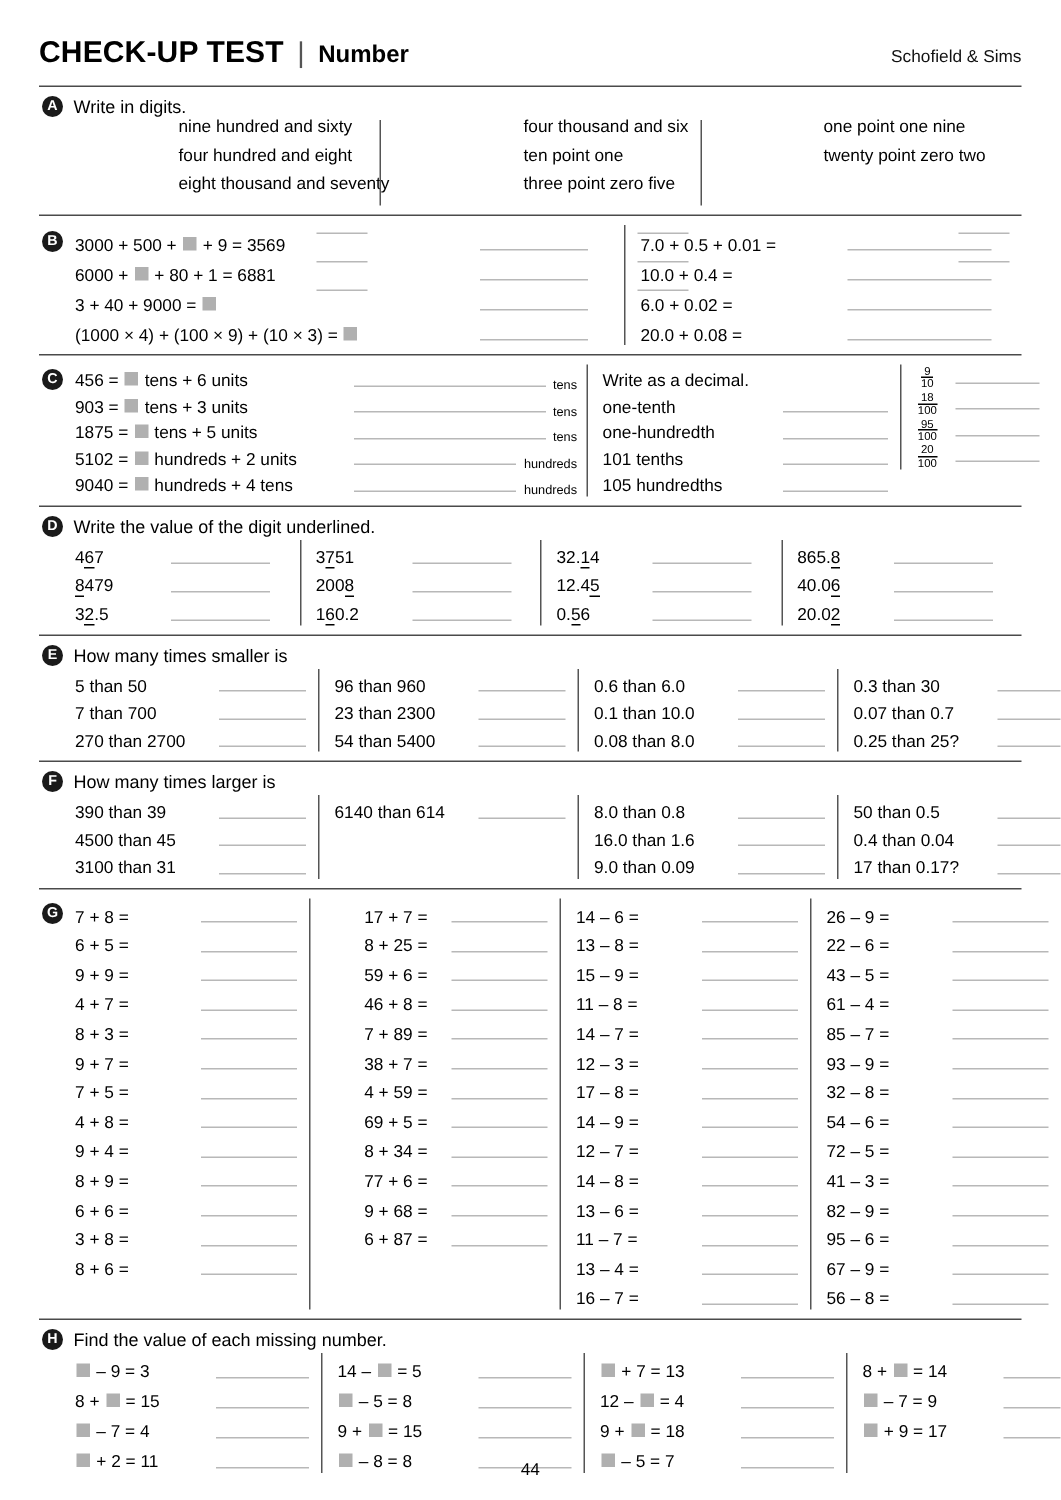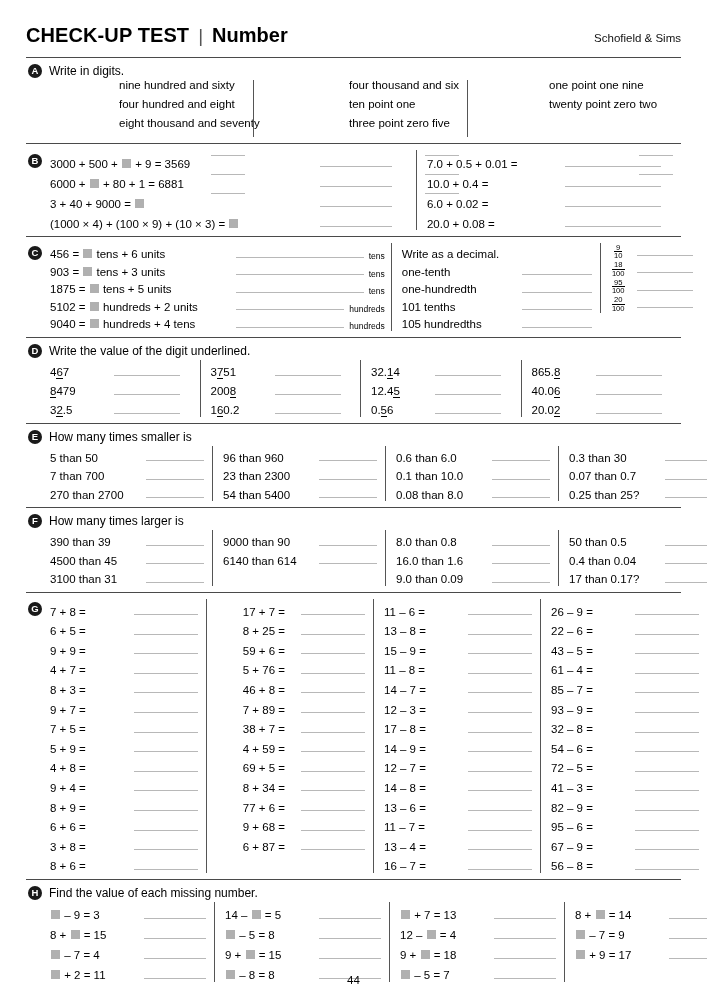--- a/index.html
+++ b/index.html
@@ -12,21 +12,21 @@
     position:relative;
     overflow:hidden;
   }
   .page { padding: 24px 26px 0 26px; height:1000px; position:relative; }
 
   
   .header { display:flex; align-items:baseline; justify-content:space-between; padding-bottom:6px; }
   .title-wrap { display:flex; align-items:baseline; }
   .title-main { font-size:20px; font-weight:bold; letter-spacing:.1px; }
   .title-sep { font-size:19px; font-weight:400; color:#555; margin:0 9px; }
-  .title-sub { font-size:20px; font-weight:bold; }
+  .title-sub { font-size:16px; font-weight:bold; }
   .brand { font-size:11.5px; color:#111; }
   .rule-top { border-top:1.6px solid #4a4a4a; margin-top:4px; }
 
   
   .section { border-bottom:1.6px solid #4a4a4a; padding:6px 0 6px 0; position:relative; }
   .section.last { border-bottom:none; }
   .sec-head { display:flex; align-items:center; gap:7px; padding-left:2px; margin-bottom:2px; }
   .badge {
     width:14px; height:14px; border-radius:50%;
     background:#1a1a1a; color:#fff;
@@ -443,24 +443,20 @@
             <span class="q">4500 than 45</span>
             <span class="ans"></span>
           </div>
         <div class="row">
             <span class="q">3100 than 31</span>
             <span class="ans"></span>
           </div>
       </div>
       <div class="col divided">
         <div class="row">
-            <span class="q">9000 than 90</span>
-            <span class="ans"></span>
-          </div>
-        <div class="row">
             <span class="q">6140 than 614</span>
             <span class="ans"></span>
           </div>
       </div>
       <div class="col divided">
         <div class="row">
             <span class="q">8.0 than 0.8</span>
             <span class="ans"></span>
           </div>
         <div class="row">
@@ -515,24 +511,20 @@
           </div>
           <div class="row">
             <span class="q">9 + 7 =</span>
             <span class="ans"></span>
           </div>
           <div class="row">
             <span class="q">7 + 5 =</span>
             <span class="ans"></span>
           </div>
           <div class="row">
-            <span class="q">5 + 9 =</span>
-            <span class="ans"></span>
-          </div>
-          <div class="row">
             <span class="q">4 + 8 =</span>
             <span class="ans"></span>
           </div>
           <div class="row">
             <span class="q">9 + 4 =</span>
             <span class="ans"></span>
           </div>
           <div class="row">
             <span class="q">8 + 9 =</span>
             <span class="ans"></span>
@@ -557,24 +549,20 @@
           </div>
           <div class="row">
             <span class="qr">8 + 25 =</span>
             <span class="ans"></span>
           </div>
           <div class="row">
             <span class="qr">59 +  6 =</span>
             <span class="ans"></span>
           </div>
           <div class="row">
-            <span class="qr">5 + 76 =</span>
-            <span class="ans"></span>
-          </div>
-          <div class="row">
             <span class="qr">46 +  8 =</span>
             <span class="ans"></span>
           </div>
           <div class="row">
             <span class="qr">7 + 89 =</span>
             <span class="ans"></span>
           </div>
           <div class="row">
             <span class="qr">38 +  7 =</span>
             <span class="ans"></span>
@@ -599,21 +587,21 @@
             <span class="qr">9 + 68 =</span>
             <span class="ans"></span>
           </div>
           <div class="row">
             <span class="qr">6 + 87 =</span>
             <span class="ans"></span>
           </div>
         </div>
       <div class="col divided" id="gc3">
           <div class="row">
-            <span class="q">11 – 6 =</span>
+            <span class="q">14 – 6 =</span>
             <span class="ans"></span>
           </div>
           <div class="row">
             <span class="q">13 – 8 =</span>
             <span class="ans"></span>
           </div>
           <div class="row">
             <span class="q">15 – 9 =</span>
             <span class="ans"></span>
           </div>

